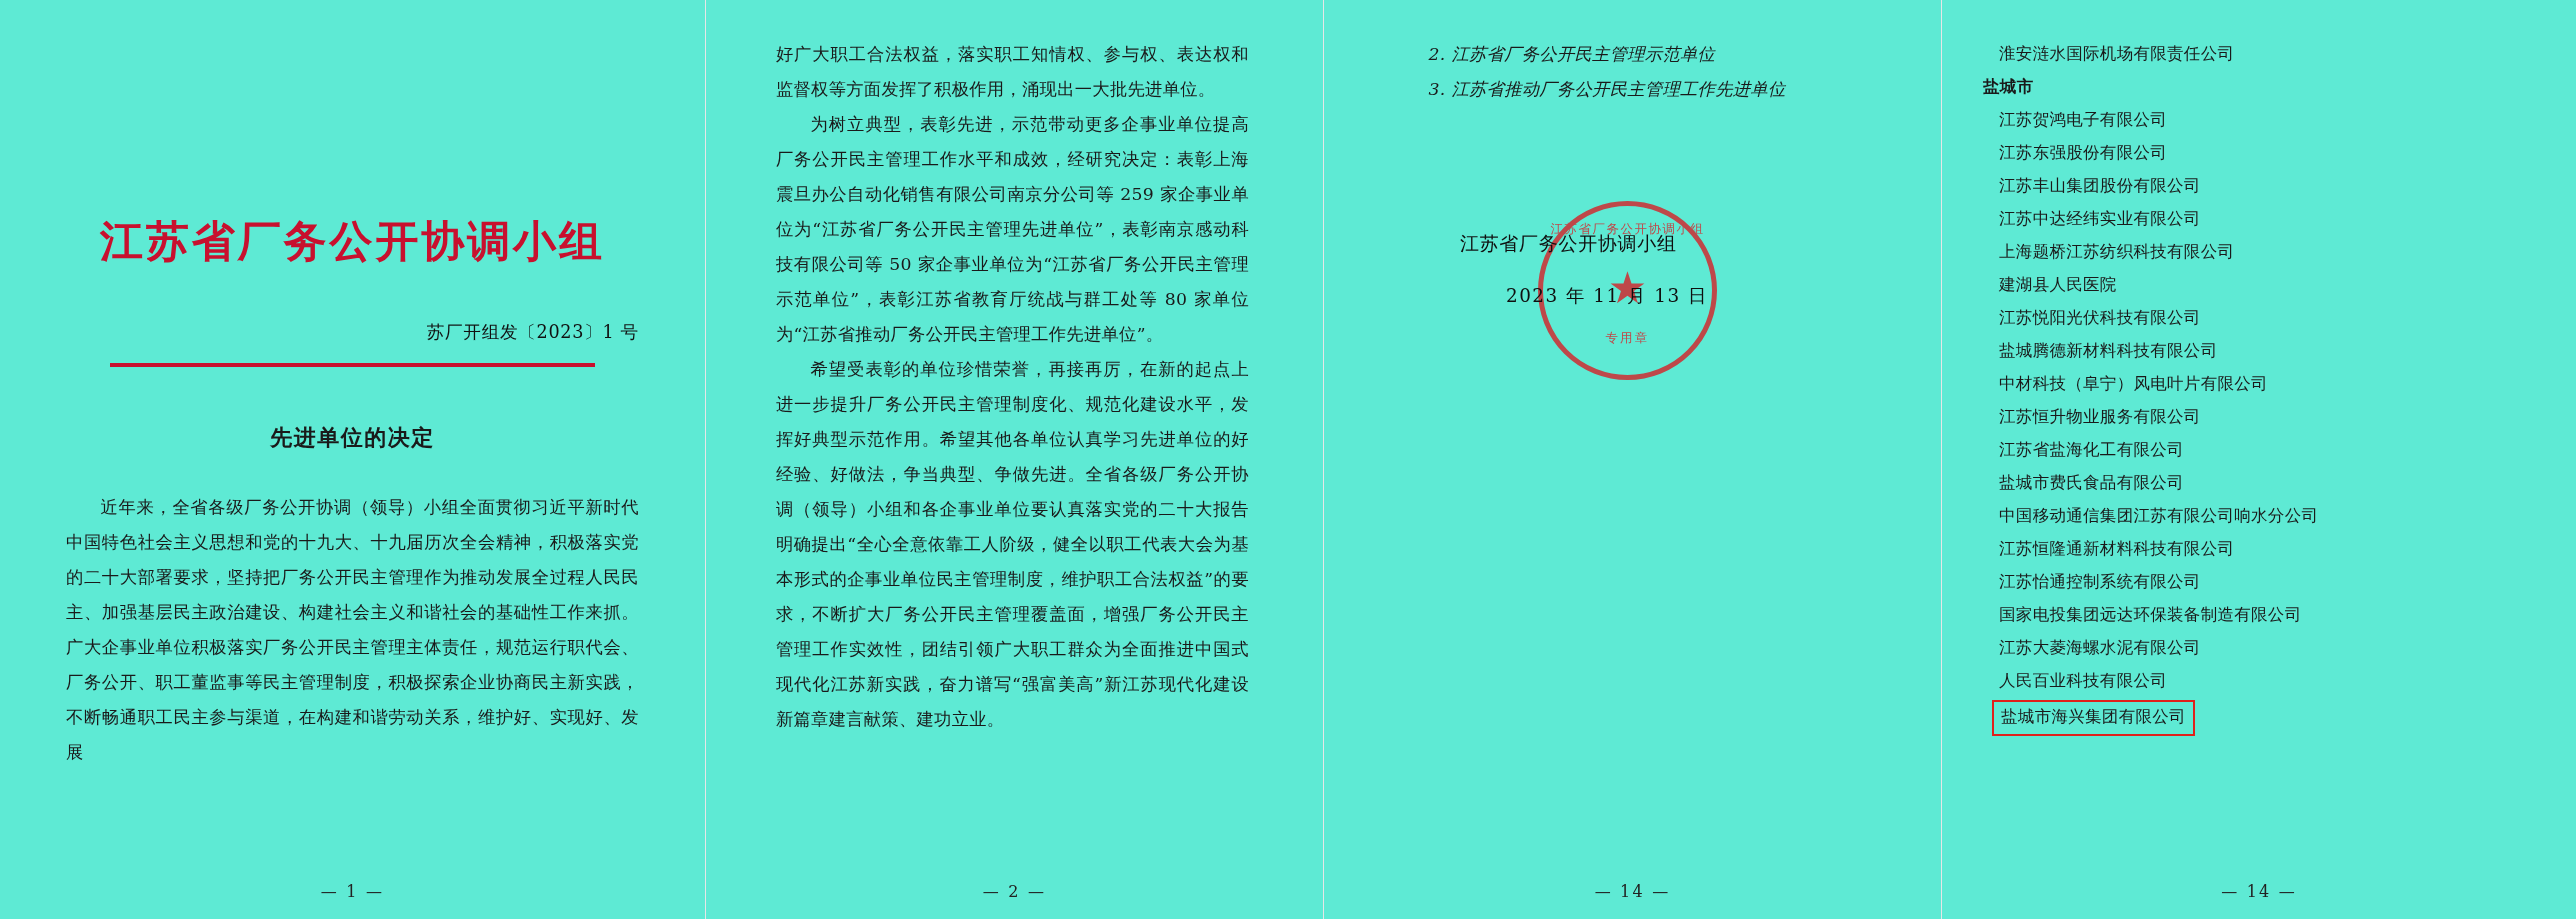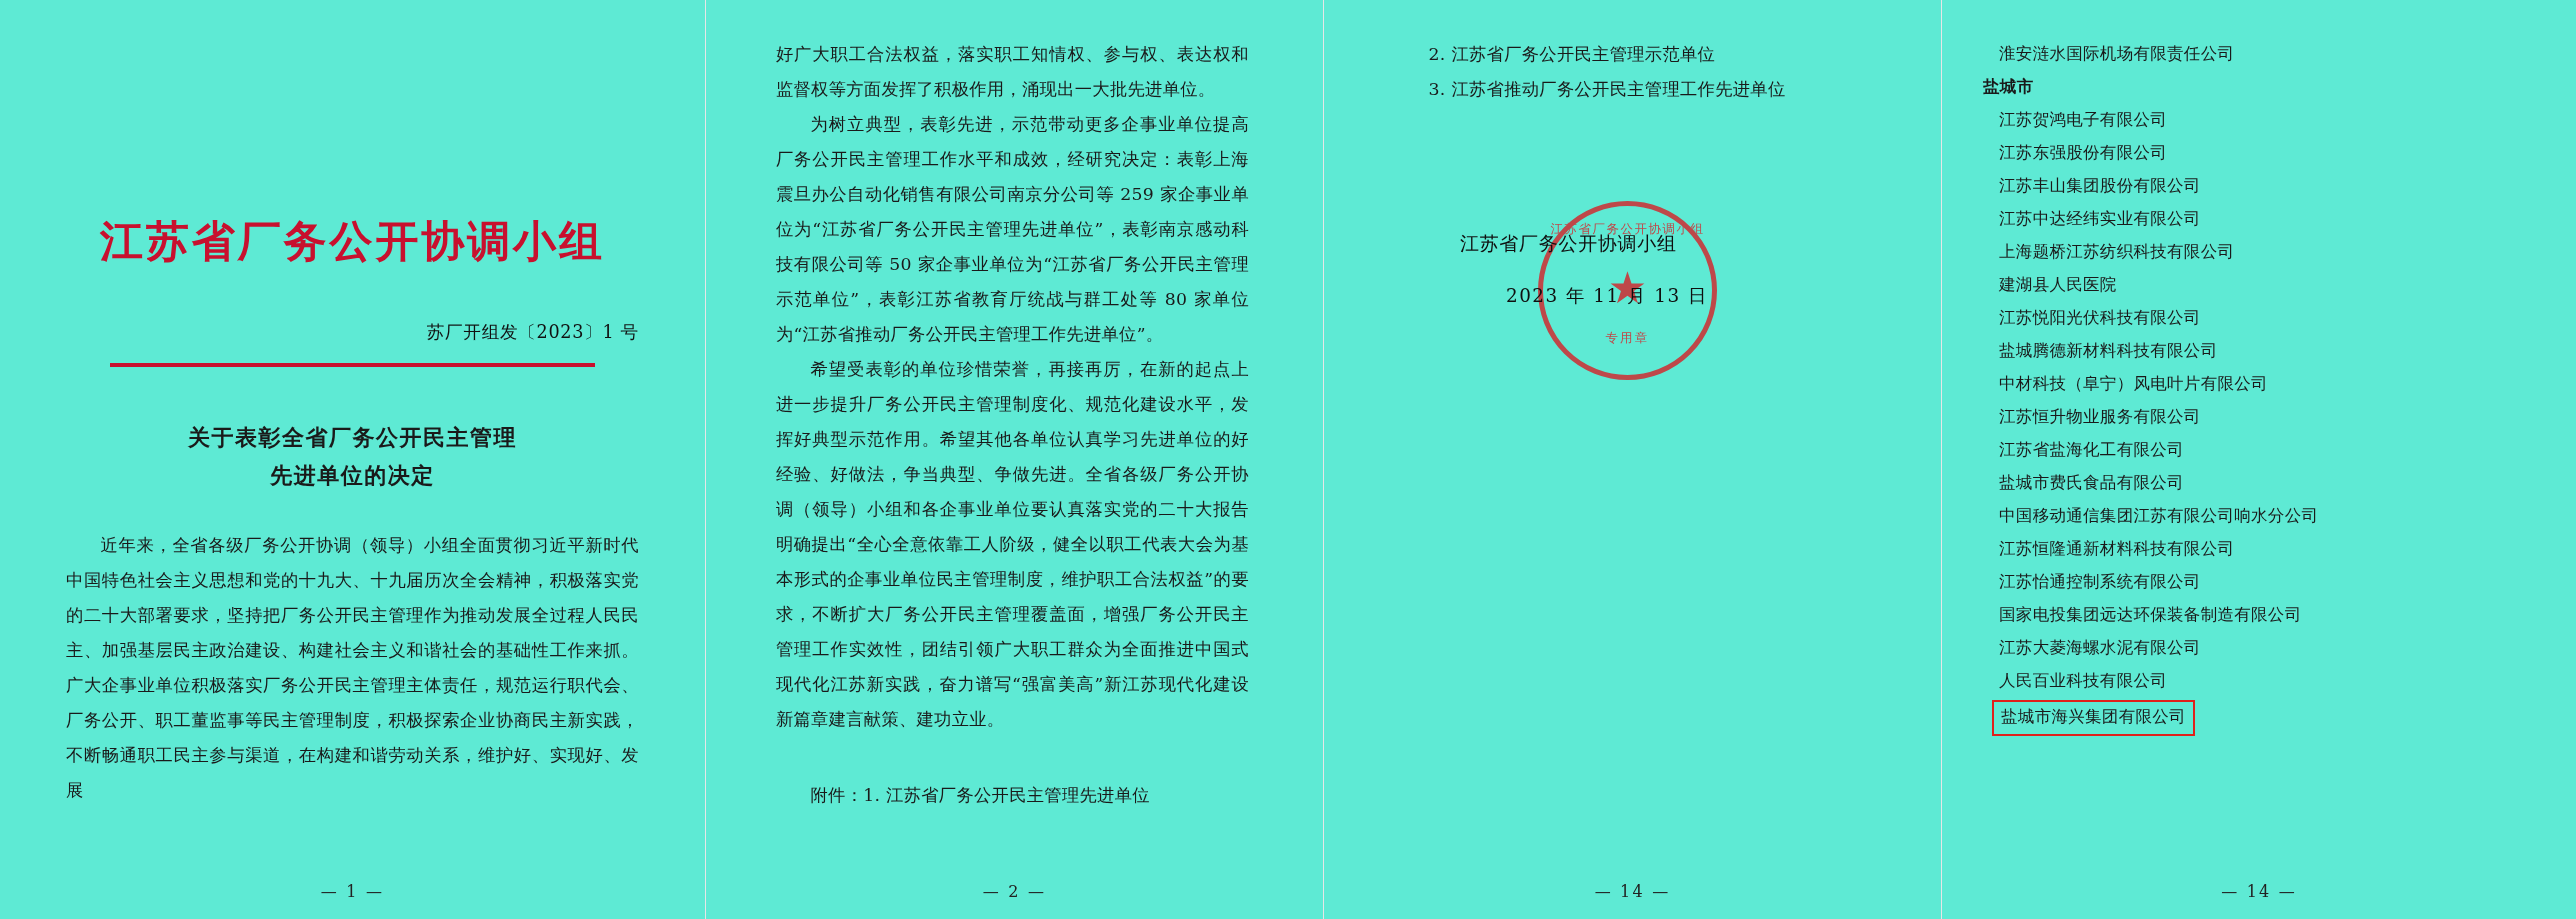--- a/index.html
+++ b/index.html
@@ -115,20 +115,21 @@
   .numbered-list {
     margin: 0;
     padding: 0;
     list-style: none;
     font-size: 17.3px;
     line-height: 35px;
   }
   .numbered-list li {
     text-indent: 2em;
     letter-spacing: 0.3px;
+    font-style: italic;
   }
   .seal-area {
     position: relative;
     margin-top: 81px;
     height: 191px;
   }
   .seal-text-line {
     position: absolute;
     left: 66px;
     top: 43px;
@@ -225,38 +226,36 @@
 </head>
 <body>
 
 <div class="page-wrap">
 
   <div class="page page-1">
     <div class="doc-title">江苏省厂务公开协调小组</div>
     <div class="doc-number">苏厂开组发〔2023〕1 号</div>
     <div class="red-rule"></div>
     <div class="decision-title">
-      <div>关于表彰全省厂务公开民主管理</div>
       <div>先进单位的决定</div>
     </div>
     <div class="body-text">
       <p>近年来，全省各级厂务公开协调（领导）小组全面贯彻习近平新时代中国特色社会主义思想和党的十九大、十九届历次全会精神，积极落实党的二十大部署要求，坚持把厂务公开民主管理作为推动发展全过程人民民主、加强基层民主政治建设、构建社会主义和谐社会的基础性工作来抓。广大企事业单位积极落实厂务公开民主管理主体责任，规范运行职代会、厂务公开、职工董监事等民主管理制度，积极探索企业协商民主新实践，不断畅通职工民主参与渠道，在构建和谐劳动关系，维护好、实现好、发展</p>
     </div>
     <div class="page-folio">— 1 —</div>
   </div>
 
   <div class="page-divider"></div>
 
   <div class="page page-2">
     <div class="body-text">
       <p class="no-indent">好广大职工合法权益，落实职工知情权、参与权、表达权和监督权等方面发挥了积极作用，涌现出一大批先进单位。</p>
       <p>为树立典型，表彰先进，示范带动更多企事业单位提高厂务公开民主管理工作水平和成效，经研究决定：表彰上海震旦办公自动化销售有限公司南京分公司等 259 家企事业单位为“江苏省厂务公开民主管理先进单位”，表彰南京感动科技有限公司等 50 家企事业单位为“江苏省厂务公开民主管理示范单位”，表彰江苏省教育厅统战与群工处等 80 家单位为“江苏省推动厂务公开民主管理工作先进单位”。</p>
       <p>希望受表彰的单位珍惜荣誉，再接再厉，在新的起点上进一步提升厂务公开民主管理制度化、规范化建设水平，发挥好典型示范作用。希望其他各单位认真学习先进单位的好经验、好做法，争当典型、争做先进。全省各级厂务公开协调（领导）小组和各企事业单位要认真落实党的二十大报告明确提出“全心全意依靠工人阶级，健全以职工代表大会为基本形式的企事业单位民主管理制度，维护职工合法权益”的要求，不断扩大厂务公开民主管理覆盖面，增强厂务公开民主管理工作实效性，团结引领广大职工群众为全面推进中国式现代化江苏新实践，奋力谱写“强富美高”新江苏现代化建设新篇章建言献策、建功立业。</p>
     </div>
-    <div class="attach-line">附件：1.  江苏省厂务公开民主管理先进单位</div>
     <div class="page-folio">— 2 —</div>
   </div>
 
   <div class="page-divider"></div>
 
   <div class="page page-3">
     <ul class="numbered-list">
       <li>2.  江苏省厂务公开民主管理示范单位</li>
       <li>3.  江苏省推动厂务公开民主管理工作先进单位</li>
     </ul>

